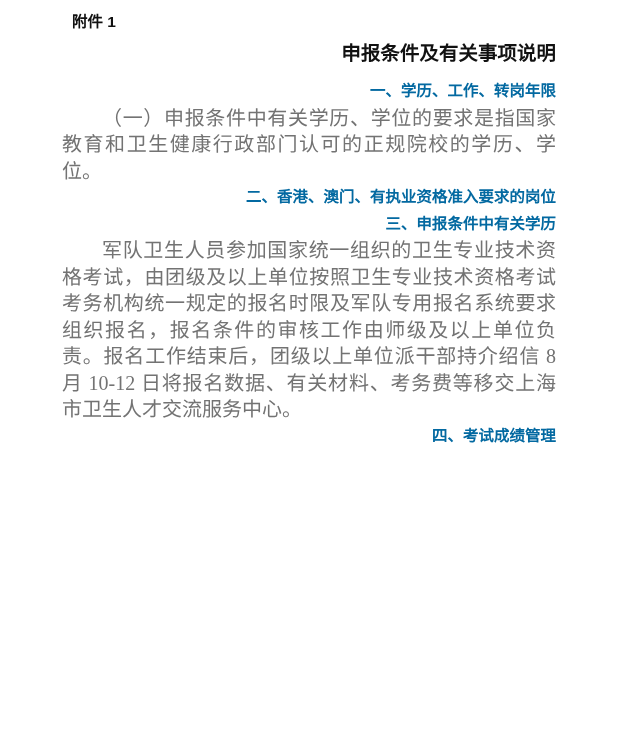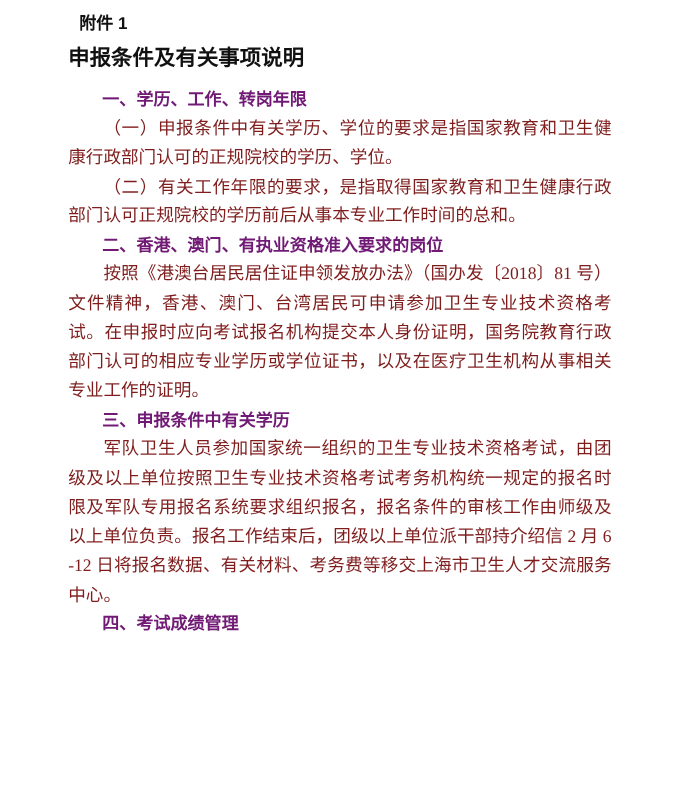--- a/index.html
+++ b/index.html
@@ -22,75 +22,74 @@
   .attachment-label {
     font-family: "Liberation Sans", sans-serif;
     font-weight: bold;
     font-size: 15.5px;
     line-height: 19px;
     margin-left: 10px;
     color: #111111;
   }
   .doc-title {
     margin: 9px 0 0 0;
-    text-align: left;
+    text-align: right;
     font-family: "Liberation Sans", sans-serif;
     font-weight: bold;
     font-size: 19.5px;
     line-height: 27px;
     color: #111111;
   }
   .doc-body {
     margin-top: 11px;
   }
   .section-heading {
     margin: 0;
     font-family: "Liberation Sans", sans-serif;
     font-weight: bold;
     font-size: 15.5px;
     line-height: 26.5px;
     text-indent: 2em;
-    color: #701a75;
+    color: #0369a1;
+    text-align: right;
   }
   .para {
     margin: 0;
-    font-size: 16px;
+    font-size: 20px;
     line-height: 26.5px;
     text-indent: 2em;
     text-align: justify;
     text-justify: inter-character;
-    color: #7f1d1d;
+    color: #737373;
     word-break: break-all;
   }
 </style>
 </head>
 <body>
 
 <div class="page">
 
   <div class="attachment-label">附件 1</div>
 
   <h1 class="doc-title">申报条件及有关事项说明</h1>
 
   <div class="doc-body">
 
     <section>
       <h2 class="section-heading">一、学历、工作、转岗年限</h2>
       <p class="para">（一）申报条件中有关学历、学位的要求是指国家教育和卫生健康行政部门认可的正规院校的学历、学位。</p>
-      <p class="para">（二）有关工作年限的要求，是指取得国家教育和卫生健康行政部门认可正规院校的学历前后从事本专业工作时间的总和。</p>
     </section>
 
     <section>
       <h2 class="section-heading">二、香港、澳门、有执业资格准入要求的岗位</h2>
-      <p class="para">按照《港澳台居民居住证申领发放办法》（国办发〔2018〕81 号）文件精神，香港、澳门、台湾居民可申请参加卫生专业技术资格考试。在申报时应向考试报名机构提交本人身份证明，国务院教育行政部门认可的相应专业学历或学位证书，以及在医疗卫生机构从事相关专业工作的证明。</p>
     </section>
 
     <section>
       <h2 class="section-heading">三、申报条件中有关学历</h2>
-      <p class="para">军队卫生人员参加国家统一组织的卫生专业技术资格考试，由团级及以上单位按照卫生专业技术资格考试考务机构统一规定的报名时限及军队专用报名系统要求组织报名，报名条件的审核工作由师级及以上单位负责。报名工作结束后，团级以上单位派干部持介绍信 2 月 6-12 日将报名数据、有关材料、考务费等移交上海市卫生人才交流服务中心。</p>
+      <p class="para">军队卫生人员参加国家统一组织的卫生专业技术资格考试，由团级及以上单位按照卫生专业技术资格考试考务机构统一规定的报名时限及军队专用报名系统要求组织报名，报名条件的审核工作由师级及以上单位负责。报名工作结束后，团级以上单位派干部持介绍信 8 月 10-12 日将报名数据、有关材料、考务费等移交上海市卫生人才交流服务中心。</p>
     </section>
 
     <section>
       <h2 class="section-heading">四、考试成绩管理</h2>
 
     </section>
 
   </div>
 </div>
 

